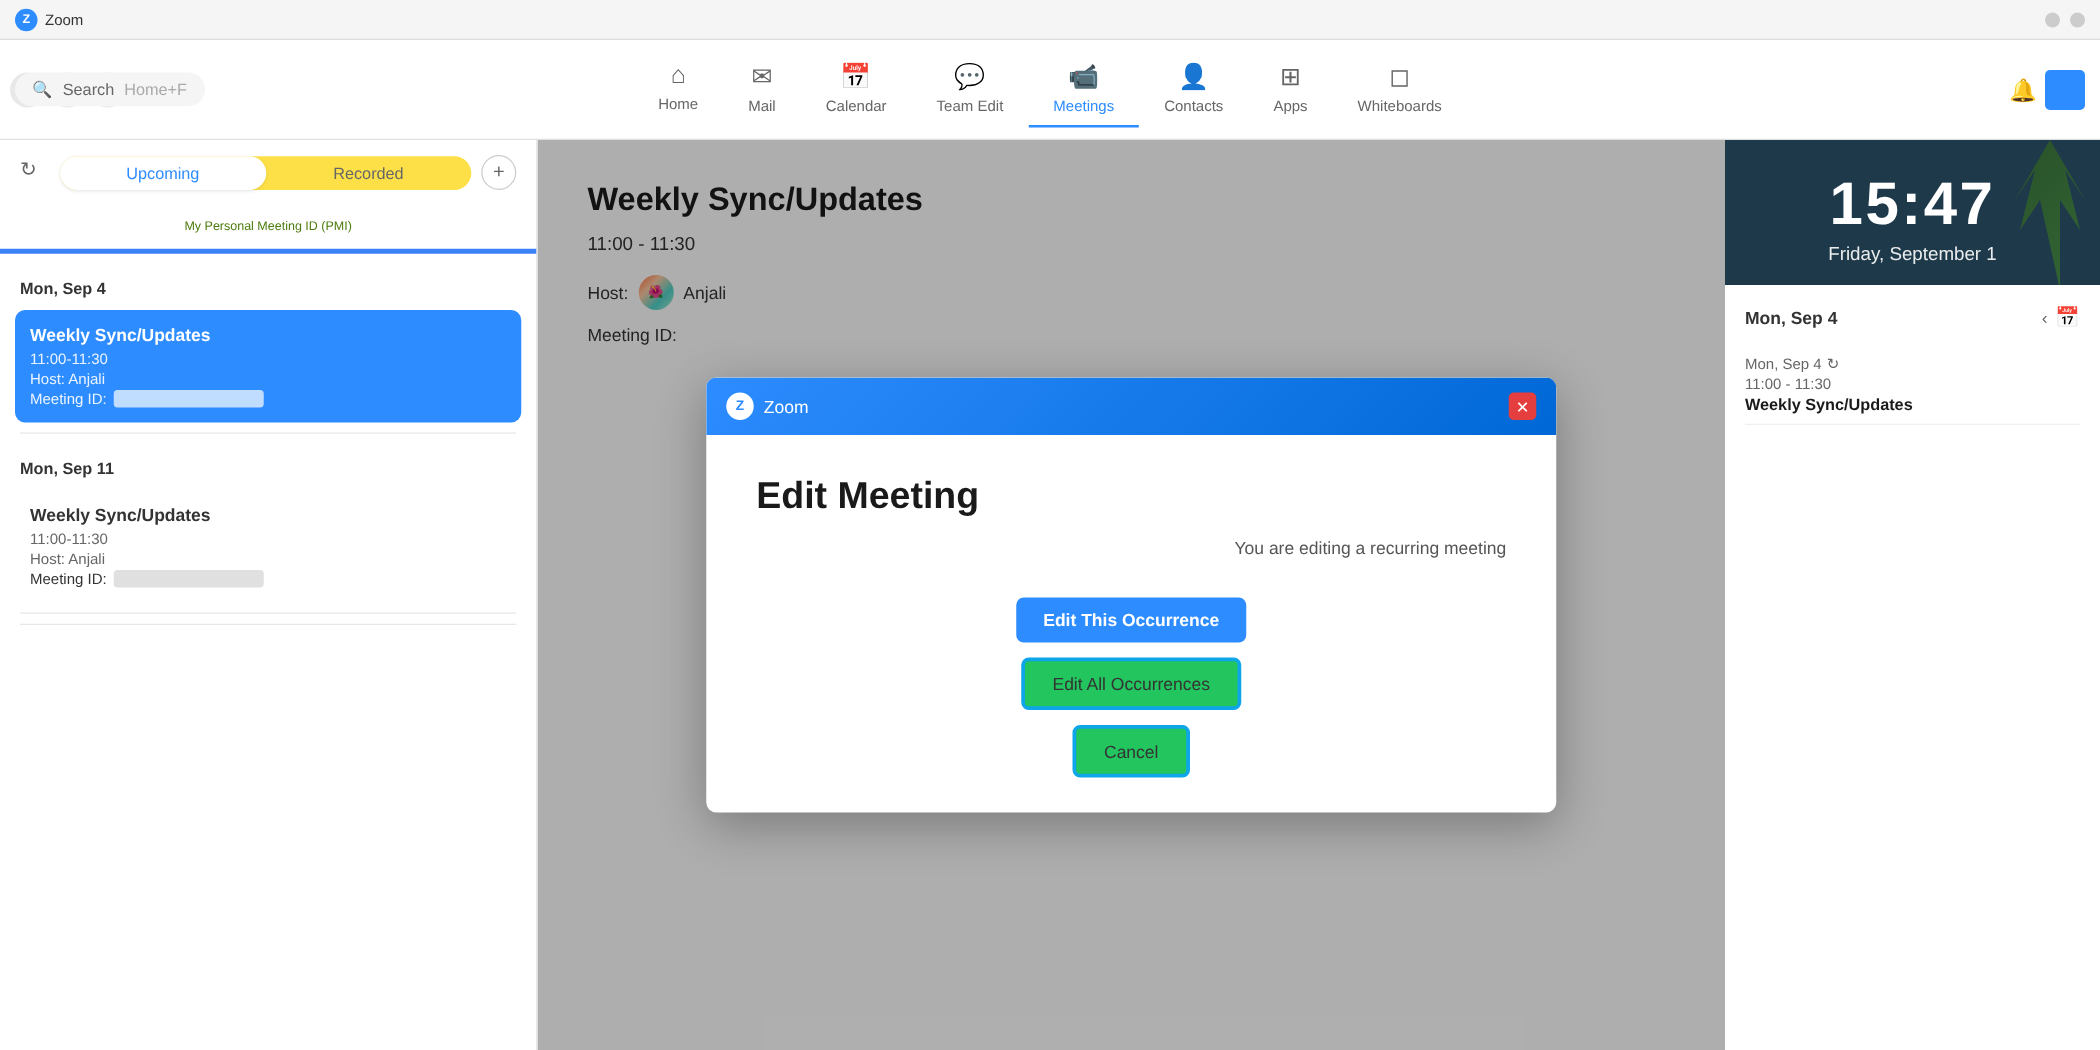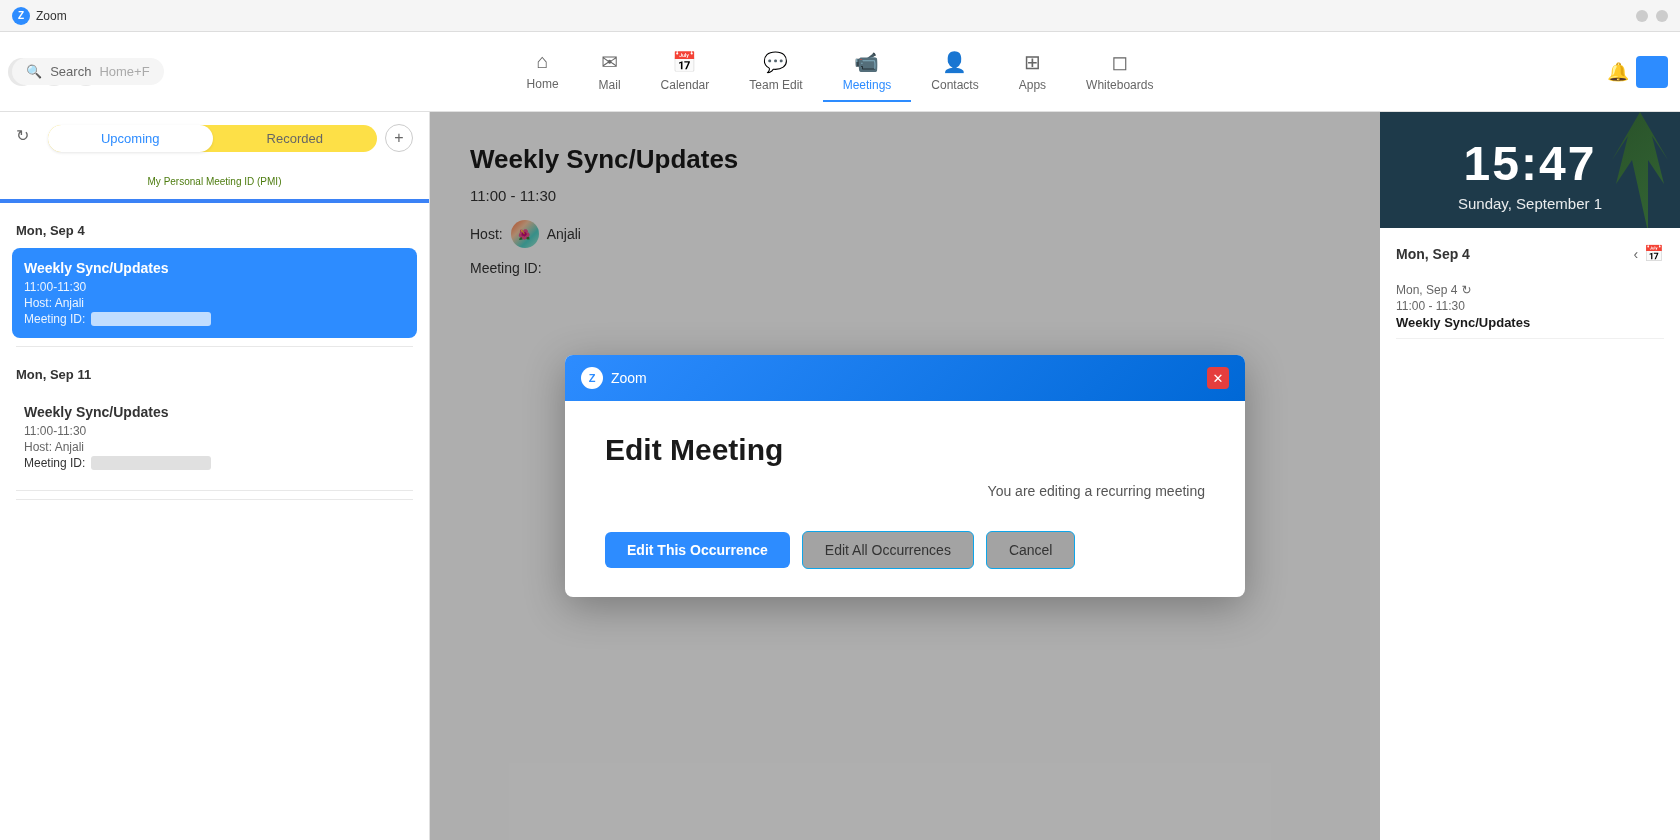--- a/index.html
+++ b/index.html
@@ -82,23 +82,23 @@
     .overlay { position: absolute; top: 0; left: 0; right: 0; bottom: 0; background: rgba(0,0,0,0.3); display: flex; align-items: center; justify-content: center; z-index: 100; }
     .modal { background: white; border-radius: 8px; width: 680px; box-shadow: 0 10px 40px rgba(0,0,0,0.3); overflow: hidden; }
     .modal-header { background: linear-gradient(135deg, #2d8cff, #0068d6); padding: 12px 16px; display: flex; align-items: center; justify-content: space-between; }
     .modal-header-left { display: flex; align-items: center; gap: 8px; }
     .modal-zoom-logo { width: 22px; height: 22px; background: white; border-radius: 50%; display: flex; align-items: center; justify-content: center; color: #2d8cff; font-size: 11px; font-weight: bold; }
     .modal-title-text { color: white; font-size: 14px; font-weight: 500; }
     .modal-close { width: 22px; height: 22px; background: #e53e3e; border-radius: 4px; border: none; cursor: pointer; color: white; font-size: 13px; display: flex; align-items: center; justify-content: center; }
     .modal-body { padding: 32px 40px 28px; }
     .modal-heading { font-size: 30px; font-weight: 700; color: #1a1a1a; margin-bottom: 16px; }
     .modal-subtitle { font-size: 14px; color: #555; margin-bottom: 32px; text-align: right; }
-    .modal-actions { display: flex; gap: 12px; align-items: center; }
+    .modal-actions { display: flex; gap: 12px; align-items: center; flex-direction: column; }
     .btn-primary { background: #2d8cff; color: white; border: none; padding: 10px 22px; border-radius: 6px; font-size: 14px; font-weight: 600; cursor: pointer; }
-    .btn-secondary { background: #a3a3a3; color: #333; border: 1px solid #0ea5e9; padding: 10px 22px; border-radius: 6px; font-size: 14px; cursor: pointer; }
+    .btn-secondary { background: #22c55e; color: #333; border: 3px solid #0ea5e9; padding: 10px 22px; border-radius: 6px; font-size: 14px; cursor: pointer; }
 
     
     .sidebar-content::-webkit-scrollbar { width: 4px; }
     .sidebar-content::-webkit-scrollbar-thumb { background: #ccc; border-radius: 2px; }
   </style>
 </head>
 <body>
 
 <div class="titlebar">
   <div class="titlebar-logo">Z</div>
@@ -221,21 +221,21 @@
         </div>
       </div>
     </div>
   </div>
 
   <div class="right-panel">
     <div style="position:relative; overflow:hidden;">
       <div style="position:absolute; right:0; top:0; width:80px; height:120px; background:linear-gradient(135deg,#2d5a1b,#3d7a2b); clip-path:polygon(60% 100%, 40% 40%, 20% 60%, 35% 20%, 15% 40%, 50% 0%, 85% 40%, 65% 20%, 80% 60%, 60% 40%); opacity:0.7;"></div>
       <div class="right-panel-clock">
         <div class="clock-time">15:47</div>
-        <div class="clock-date">Sunday, September 1</div>
+        <div class="clock-date">Friday, September 1</div>
       </div>
     </div>
     <div class="right-panel-calendar">
       <div class="cal-header">
         <span class="cal-title">Mon, Sep 4</span>
         <div style="display:flex;gap:6px;">
           <button class="cal-btn">‹</button>
           <span style="font-size:16px;cursor:pointer;">📅</span>
         </div>
       </div>

